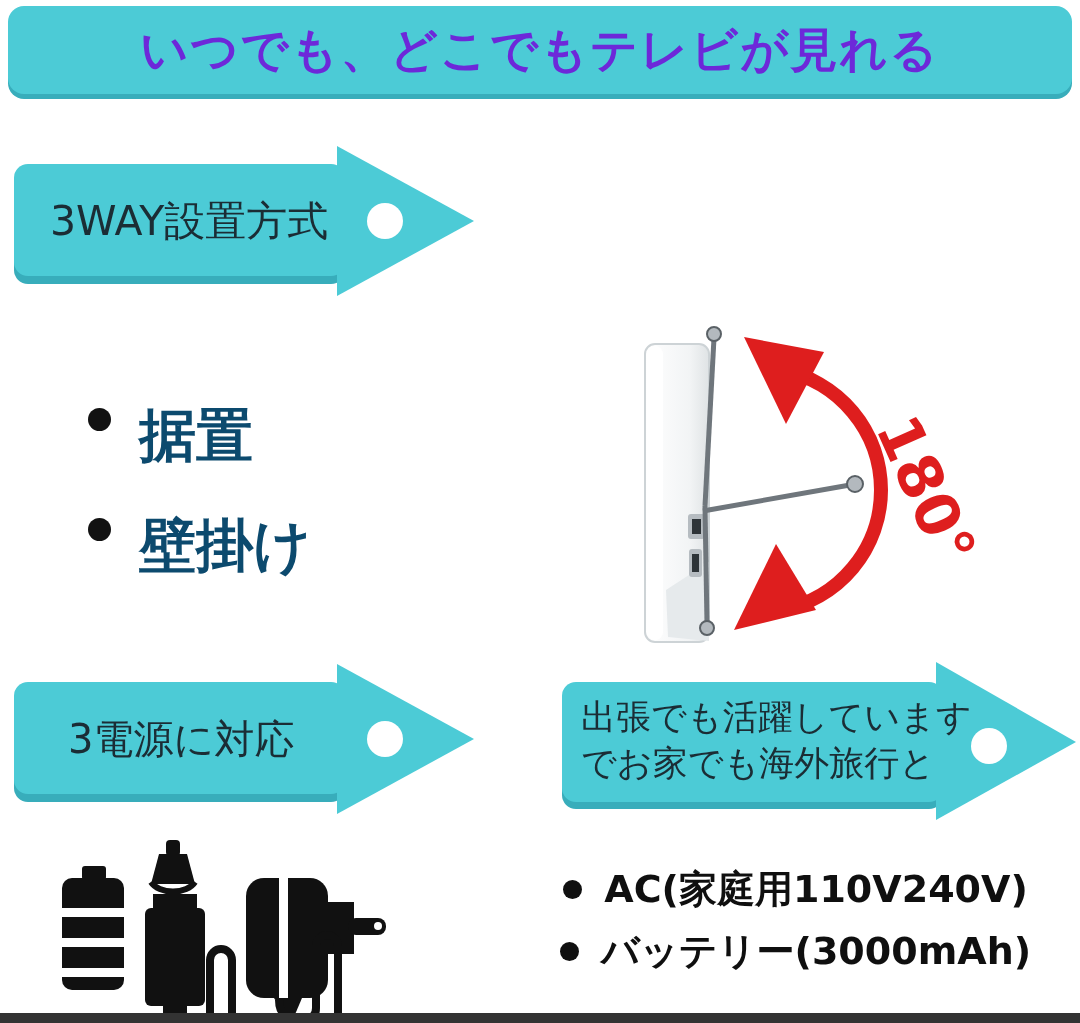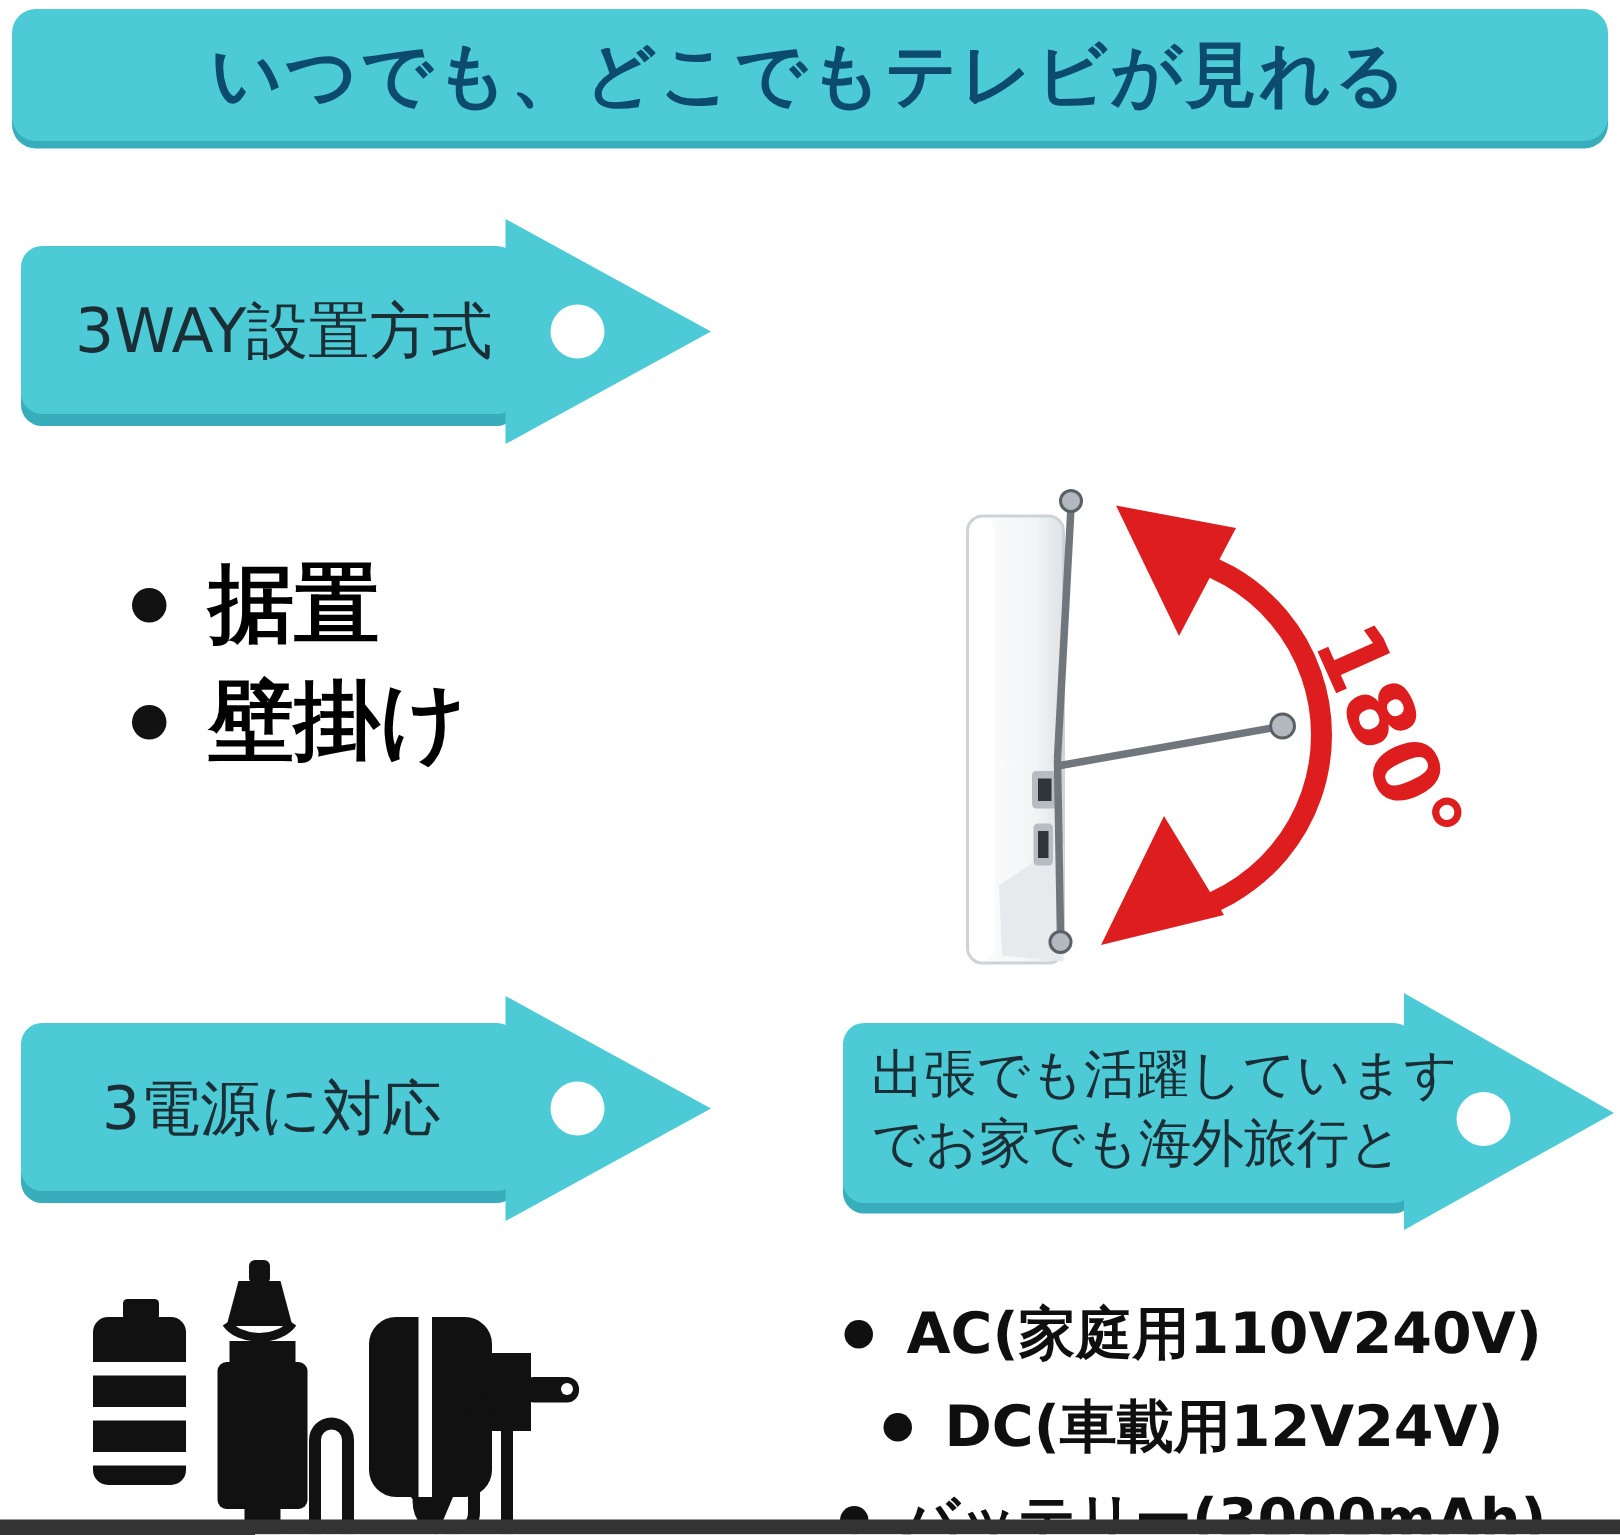--- a/index.html
+++ b/index.html
@@ -7,36 +7,36 @@
     --ink:#111111; --label_ink:#1b2d35; --bar:#333333;
   }
   html,body{margin:0;padding:0;background:#ffffff;}
   .stage{position:relative;width:1080px;height:1023px;background:#ffffff;overflow:hidden;
          font-family:"DejaVu Sans",sans-serif;}
 
   
   .banner{position:absolute;left:8px;top:6px;width:1064px;height:88px;background:var(--cyan);
           border-radius:16px;box-shadow:0 5px 0 var(--cyan_dark);
           display:flex;align-items:center;justify-content:center;}
-  .banner-title{font-size:47px;font-weight:800;color:#0c4a6e;letter-spacing:2px;white-space:nowrap;}
+  .banner-title{font-size:47px;font-weight:800;color:#6d28d9;letter-spacing:2px;white-space:nowrap;}
 
   
   .arrow-banner{position:absolute;}
   .arrow-banner > svg{position:absolute;left:0;top:0;width:100%;height:100%;display:block;}
   .arrow-label{position:absolute;top:50%;transform:translateY(-50%);font-weight:400;
                color:var(--label_ink);white-space:nowrap;}
   .al-setup-left{left:40px;font-size:41px;}
   .al-power-left{left:58px;font-size:40px;}
   .al-right{left:25px;font-size:35px;line-height:1.34;}
 
   
   .feature-list{position:absolute;left:88px;top:372px;list-style:none;margin:0;padding:0;}
   .feature-list li{display:flex;align-items:center;margin-bottom:14px;}
   .feature-list .dot{width:23px;height:23px;border-radius:50%;background:#121212;margin-right:28px;flex:none;}
-  .feature-list .txt{font-size:57px;line-height:1.12;font-weight:700;color:#000000;white-space:nowrap;}
+  .feature-list .txt{font-size:57px;line-height:1.12;font-weight:700;color:#0c4a6e;white-space:nowrap;margin-top:32px;}
 
   
   .spec-list{position:absolute;left:560px;top:864px;list-style:none;margin:0;padding:0;}
   .spec-list li{display:flex;align-items:center;margin-bottom:11px;justify-content:center;}
   .spec-list .dot{width:19px;height:19px;border-radius:50%;background:#101010;margin-right:22px;flex:none;}
   .spec-list .txt{font-size:38px;font-weight:700;color:#0f0f0f;white-space:nowrap;}
 
   .illustration{position:absolute;left:618px;top:312px;width:400px;height:352px;}
   .power-icons{position:absolute;left:48px;top:840px;width:350px;height:183px;}
   .bottom-bar{position:absolute;left:0;top:1013px;width:1080px;height:10px;background:var(--bar);}
@@ -156,23 +156,19 @@
     </g>
   </svg>
 
   <ul class="spec-list">
     <li>
       <span class="dot"></span>
       <span class="txt">AC(家庭用110V240V)</span>
     </li>
     <li>
       <span class="dot"></span>
-      <span class="txt">DC(車載用12V24V)</span>
-    </li>
-    <li>
-      <span class="dot"></span>
       <span class="txt">バッテリー(3000mAh)</span>
     </li>
   </ul>
 
   <div class="bottom-bar"></div>
 
 </div>
 
 </body></html>

